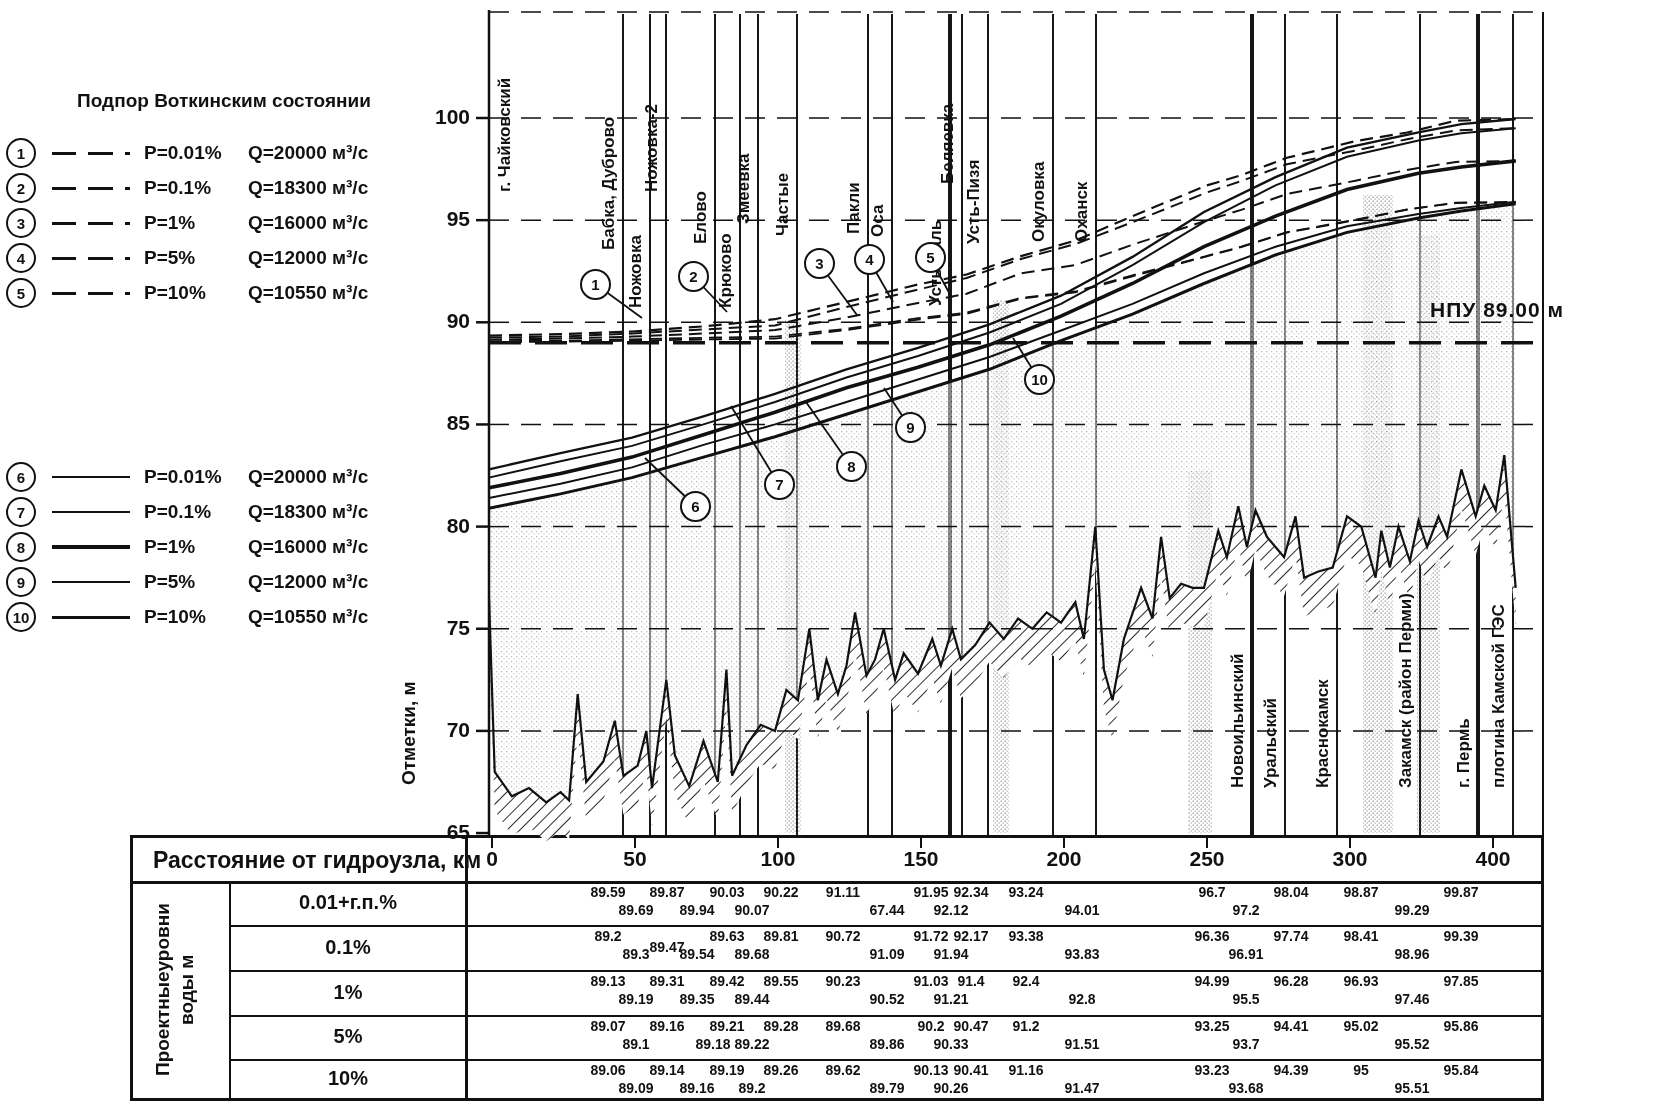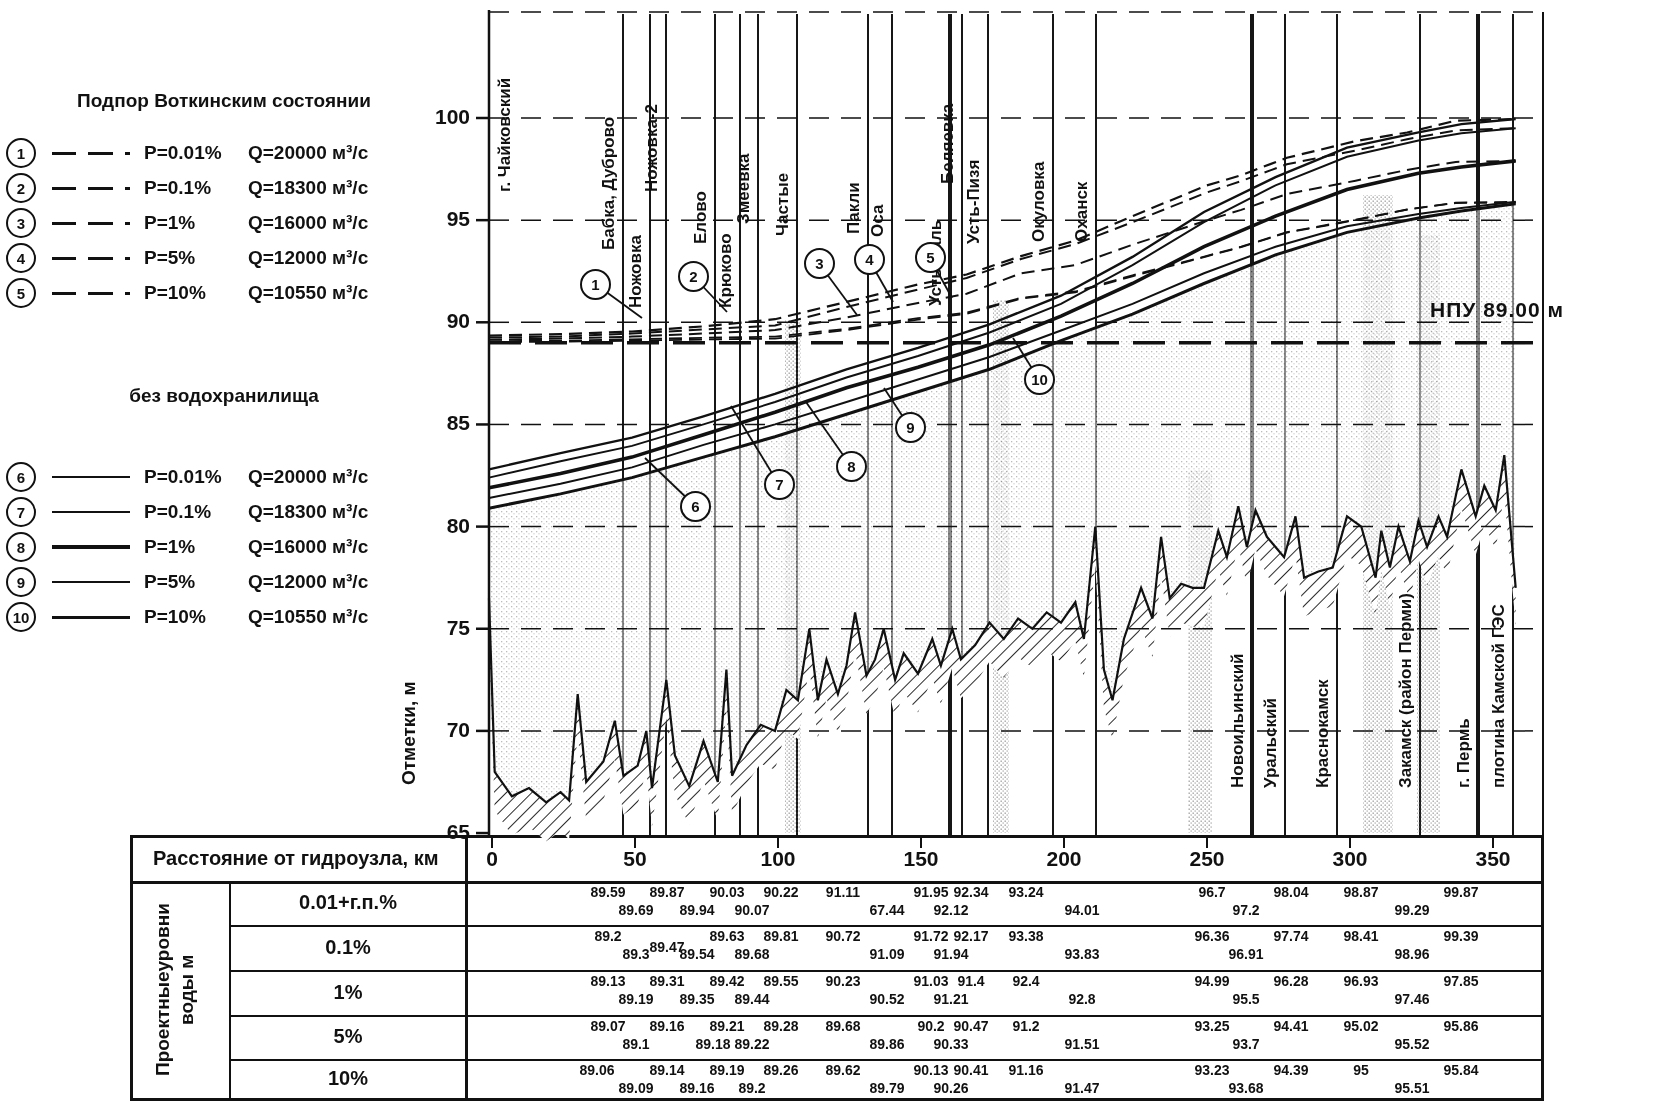--- a/index.html
+++ b/index.html
@@ -29,21 +29,21 @@
         background:#fff;display:flex;align-items:center;justify-content:center;
         font-size:15px;font-weight:bold;z-index:7;}
   .npu{position:absolute;font-size:21px;font-weight:bold;letter-spacing:1px;z-index:7;}
   
   .dtable{position:absolute;left:130px;top:835px;width:1414px;height:266px;
         border:3px solid #111;box-sizing:border-box;background:transparent;}
   .cell-border{position:absolute;background:#111;}
   .side-label{position:absolute;writing-mode:vertical-rl;transform:rotate(180deg);
         text-align:center;font-size:19px;font-weight:bold;line-height:24px;}
   .row-label{position:absolute;font-size:20px;font-weight:bold;text-align:center;}
-  .head-label{position:absolute;font-size:20px;font-weight:bold;}
+  .head-label{position:absolute;font-size:23px;font-weight:bold;}
   .xtick{position:absolute;font-size:21px;font-weight:bold;transform:translateX(-50%);}
   .xtick-mark{position:absolute;width:2px;height:10px;background:#111;}
   .tval{position:absolute;font-size:14px;font-weight:bold;transform:translateX(-50%);
         white-space:nowrap;}
   svg{position:absolute;left:0;top:0;z-index:5;pointer-events:none;}
 </style>
 </head>
 <body>
 
 <div class="abs legend-title" style="left:38px;top:90px;width:372px;">Подпор Воткинским состоянии</div>
@@ -74,21 +74,20 @@
     </div>
     <div class="legend-item" style="left: 0px; top: 140px; width: 450px;">
       <span class="lnum">5</span>
       <span class="lsample dashed"></span>
       <span class="ltext-p">P=10%</span>
       <span class="ltext-q">Q=10550 м³/с</span>
     </div>
   </div>
 
 <div class="abs legend-title" style="left:38px;top:385px;width:372px;">
-  <div>без водохранилища</div>
 </div>
 <div class="abs" id="legend2" style="left:6px;top:460px;width:450px;height:180px;">
     <div class="legend-item" style="left: 0px; top: 0px; width: 450px;">
       <span class="lnum">6</span>
       <span class="lsample solid" style="height: 2.4px;"></span>
       <span class="ltext-p">P=0.01%</span>
       <span class="ltext-q">Q=20000 м³/с</span>
     </div>
     <div class="legend-item" style="left: 0px; top: 35px; width: 450px;">
       <span class="lnum">7</span>
@@ -360,21 +359,21 @@
       <div class="tval" style="left: 1328px; top: 180px;">95.86</div>
       <div class="tval" style="left: 503px; top: 198px;">89.1</div>
       <div class="tval" style="left: 564px; top: 198px; padding-left: 32px;">89.18</div>
       <div class="tval" style="left: 619px; top: 198px;">89.22</div>
       <div class="tval" style="left: 754px; top: 198px;">89.86</div>
       <div class="tval" style="left: 818px; top: 198px;">90.33</div>
       <div class="tval" style="left: 949px; top: 198px;">91.51</div>
       <div class="tval" style="left: 1113px; top: 198px;">93.7</div>
       <div class="tval" style="left: 1279px; top: 198px;">95.52</div>
       <div class="row-label" style="left: 98px; width: 234px; top: 228.5px;">10%</div>
-      <div class="tval" style="left: 464px; top: 224px;">89.06</div>
+      <div class="tval" style="left: 475px; top: 224px;">89.06</div>
       <div class="tval" style="left: 534px; top: 224px;">89.14</div>
       <div class="tval" style="left: 594px; top: 224px;">89.19</div>
       <div class="tval" style="left: 648px; top: 224px;">89.26</div>
       <div class="tval" style="left: 710px; top: 224px;">89.62</div>
       <div class="tval" style="left: 798px; top: 224px;">90.13</div>
       <div class="tval" style="left: 838px; top: 224px;">90.41</div>
       <div class="tval" style="left: 893px; top: 224px;">91.16</div>
       <div class="tval" style="left: 1079px; top: 224px;">93.23</div>
       <div class="tval" style="left: 1158px; top: 224px;">94.39</div>
       <div class="tval" style="left: 1228px; top: 224px;">95</div>
@@ -397,15 +396,15 @@
       <div class="xtick" style="left: 645px; top: 9px;">100</div>
       <div class="xtick-mark" style="left: 787px; top: 0px;"></div>
       <div class="xtick" style="left: 788px; top: 9px;">150</div>
       <div class="xtick-mark" style="left: 930px; top: 0px;"></div>
       <div class="xtick" style="left: 931px; top: 9px;">200</div>
       <div class="xtick-mark" style="left: 1073px; top: 0px;"></div>
       <div class="xtick" style="left: 1074px; top: 9px;">250</div>
       <div class="xtick-mark" style="left: 1216px; top: 0px;"></div>
       <div class="xtick" style="left: 1217px; top: 9px;">300</div>
       <div class="xtick-mark" style="left: 1359px; top: 0px;"></div>
-      <div class="xtick" style="left: 1360px; top: 9px;">350</div>
+      <div class="xtick" style="left: 1360px; top: 9px;">400</div>
     </div>
 </div>
 
 </body></html>

